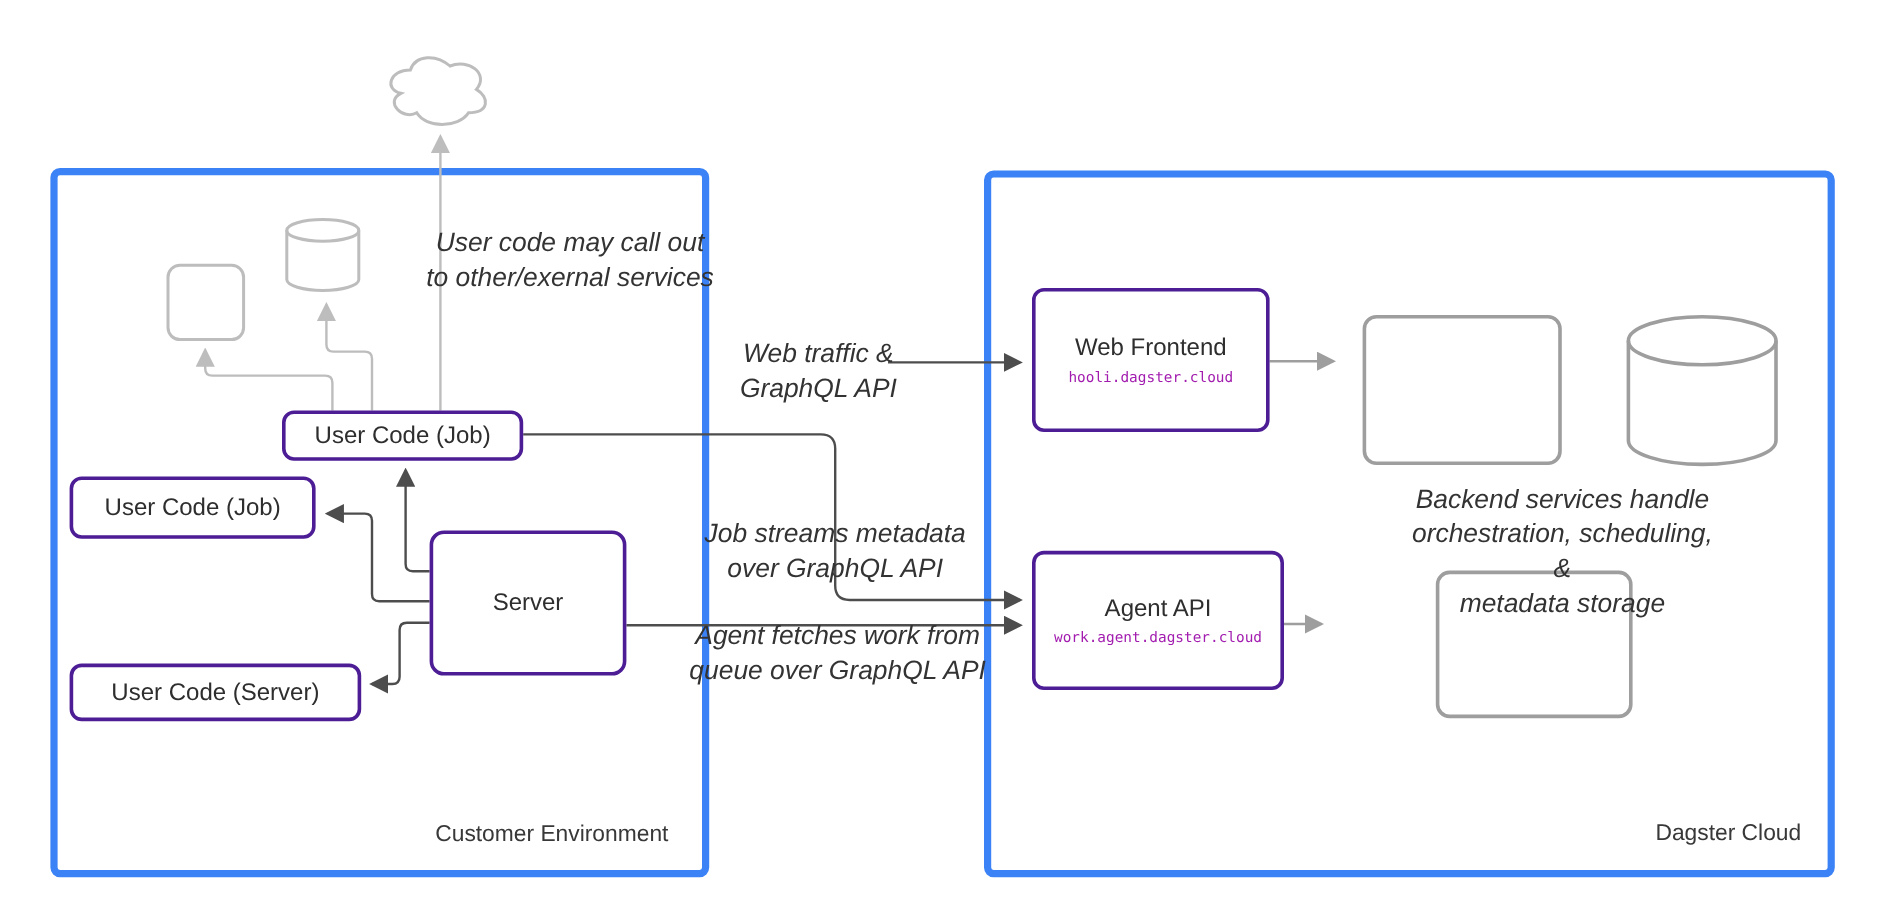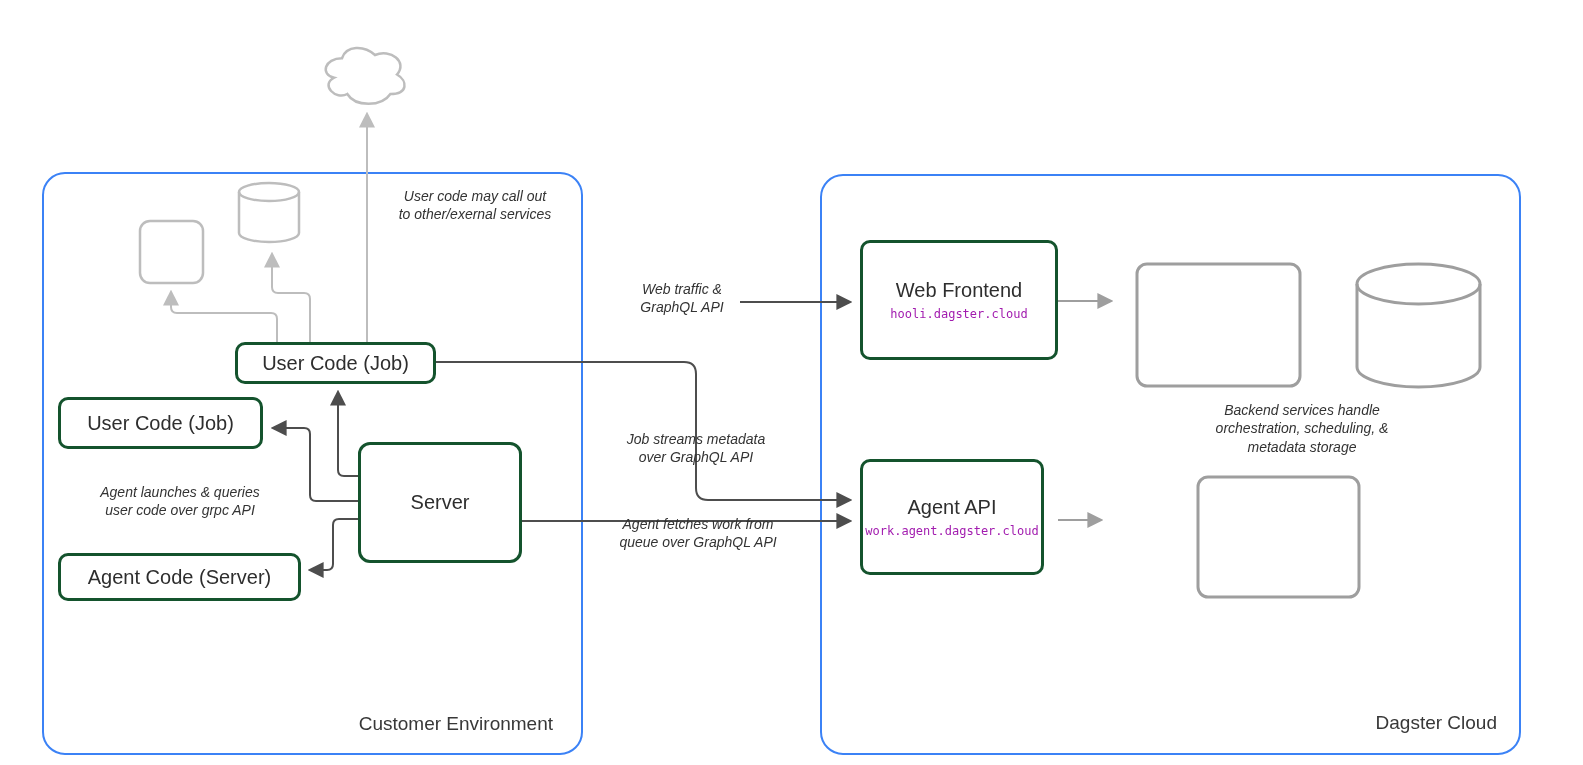--- a/index.html
+++ b/index.html
@@ -14,35 +14,34 @@
   }
   #edges-layer {
     position: absolute;
     left: 0; top: 0;
     width: 1583px; height: 765px;
     z-index: 2;
     pointer-events: none;
   }
   .container-box {
     position: absolute;
-    border: 2px solid #3b82f6;
-    border-radius: 23px;
+    border: 6px solid #3b82f6;
+    border-radius: 8px;
     background: transparent;
     z-index: 1;
-    margin-top: 32px;
   }
   .container-label {
     position: absolute;
     font-size: 19px;
     color: #383838;
     white-space: nowrap;
   }
   .node {
     position: absolute;
-    border: 3px solid #14532d;
+    border: 3px solid #4c1d95;
     border-radius: 10px;
     background: #ffffff;
     display: flex;
     flex-direction: column;
     align-items: center;
     justify-content: center;
     z-index: 3;
     box-sizing: border-box;
   }
   .node .title {
@@ -53,21 +52,21 @@
   }
   .node .subtitle {
     font-family: "DejaVu Sans Mono", monospace;
     font-size: 12px;
     color: #a21caf;
     margin-top: 5px;
     white-space: nowrap;
   }
   .note {
     position: absolute;
-    font-size: 14px;
+    font-size: 22px;
     font-style: italic;
     color: #333333;
     text-align: center;
     line-height: 1.32;
     white-space: pre-line;
     z-index: 3;
   }
 </style>
 </head>
 <body>
@@ -129,42 +128,40 @@
 
   <div class="node" style="left:235px; top:342px; width:201px; height:42px;">
     <span class="title">User Code (Job)</span>
   </div>
 
   <div class="node" style="left:58px; top:397px; width:205px; height:52px;">
     <span class="title">User Code (Job)</span>
   </div>
 
   <div class="node" style="left:58px; top:553px; width:243px; height:48px;">
-    <span class="title">Agent Code (Server)</span>
+    <span class="title">User Code (Server)</span>
   </div>
 
   <div class="node" style="left:358px; top:442px; width:164px; height:121px; border-radius:12px;">
     <span class="title">Server</span>
   </div>
 
   <div class="node" style="left:860px; top:240px; width:198px; height:120px;">
     <span class="title">Web Frontend</span>
     <span class="subtitle">hooli.dagster.cloud</span>
   </div>
 
-  <div class="node" style="left:860px; top:459px; width:184px; height:116px;">
+  <div class="node" style="left:860px; top:459px; width:210px; height:116px;">
     <span class="title">Agent API</span>
     <span class="subtitle">work.agent.dagster.cloud</span>
   </div>
 
   <div class="note" style="left:345px; top:187px; width:260px;">User code may call out
 to other/exernal services</div>
 
-  <div class="note" style="left:50px; top:483px; width:260px;">Agent launches &amp; queries
-user code over grpc API</div>
 
   <div class="note" style="left:582px; top:280px; width:200px;">Web traffic &amp;
 GraphQL API</div>
 
   <div class="note" style="left:566px; top:402px; width:260px;margin-top:28px;">Job streams metadata
 over GraphQL API</div>
 
   <div class="note" style="left:568px; top:515px; width:260px;">Agent fetches work from
 queue over GraphQL API</div>
 

